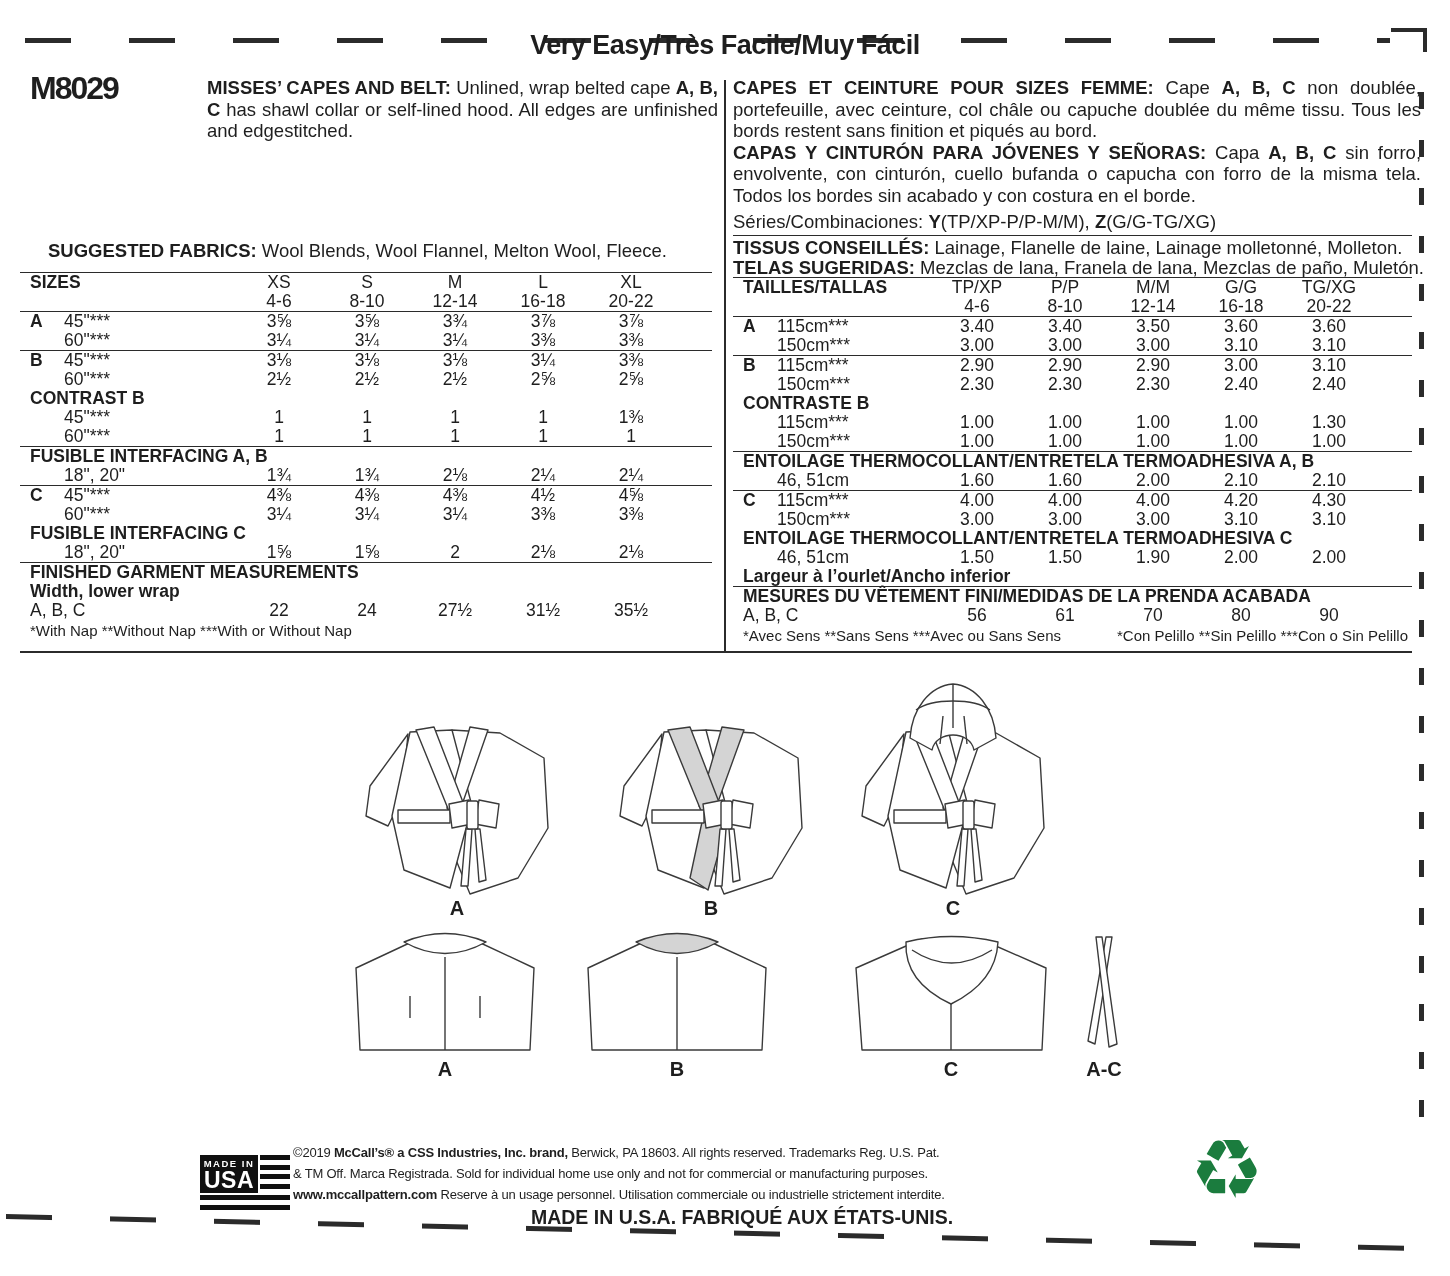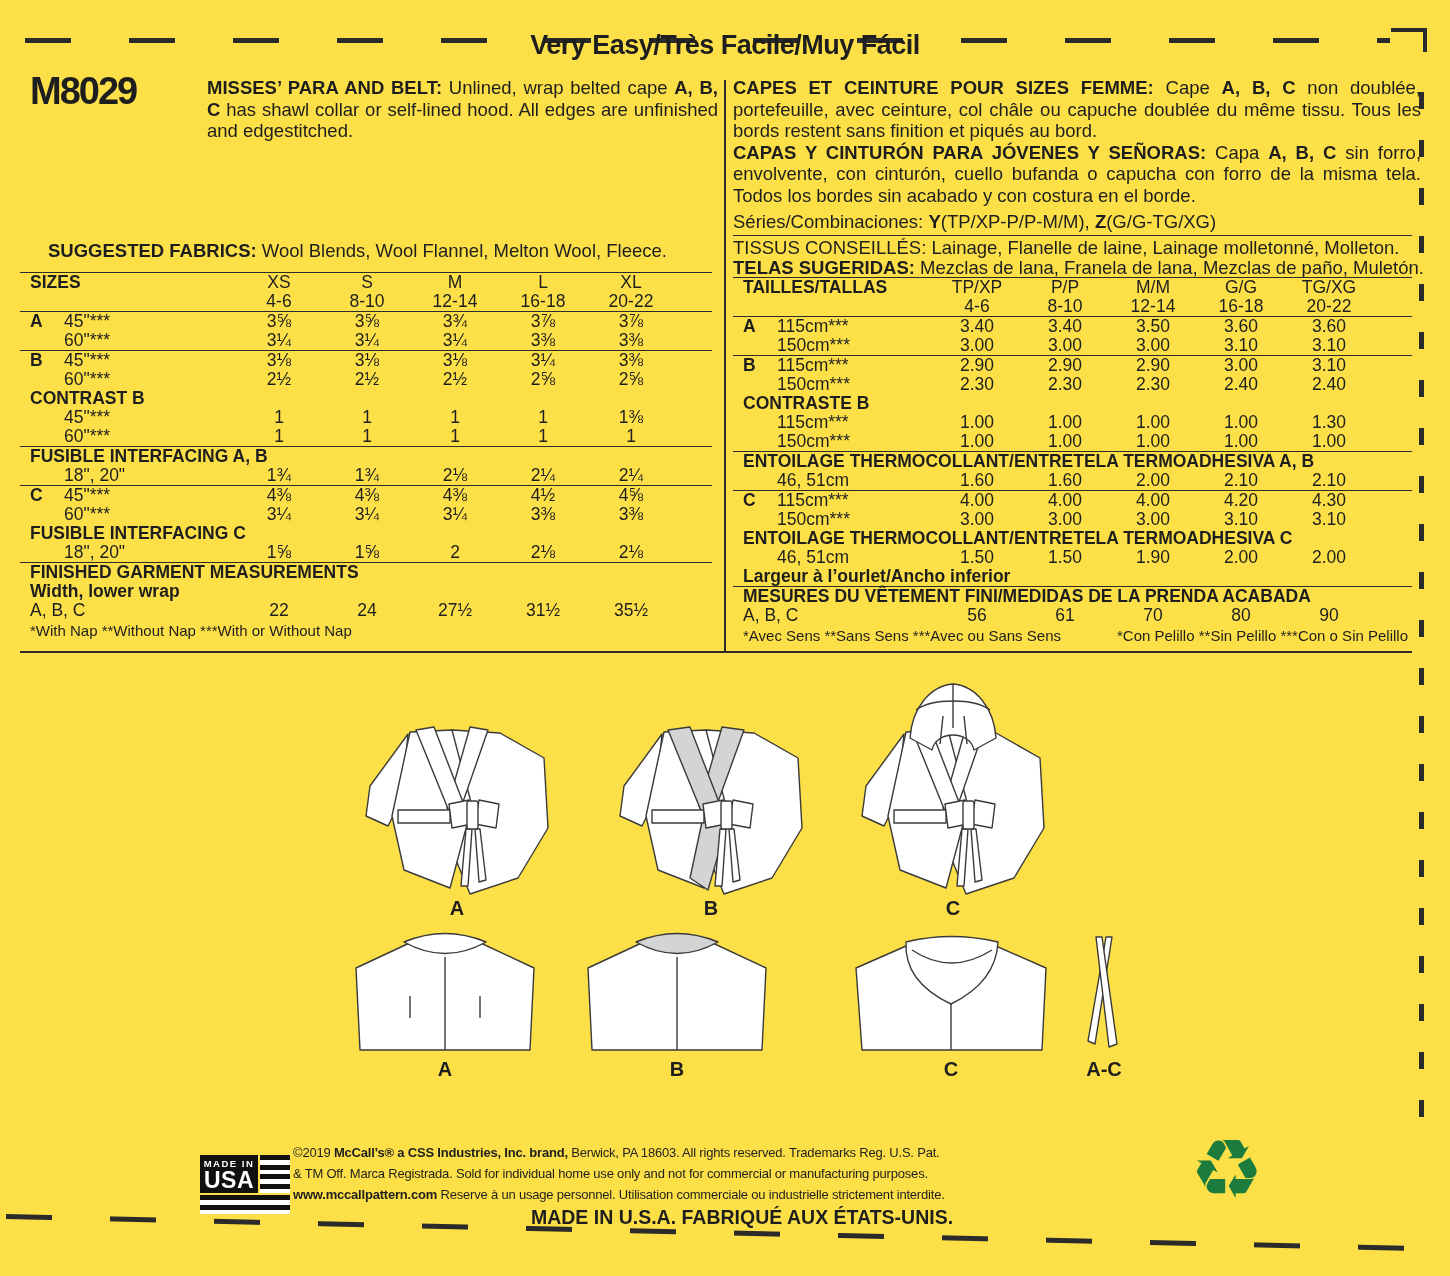--- a/index.html
+++ b/index.html
@@ -1,32 +1,32 @@
 <!DOCTYPE html>
 <html><head>
 <meta charset="utf-8">
 <style>
   html,body{margin:0;padding:0;background:#e8e8e8}
-  .page{position:relative;width:1450px;height:1276px;background:#fde047;
+  .page{position:relative;width:1450px;height:1276px;background:#ffffff;
         font-family:"Liberation Sans",sans-serif;color:#1e1e1e;overflow:hidden}
   p{margin:0}
 
   
   .dash-h{position:absolute;height:4.5px;
           background:repeating-linear-gradient(90deg,#2b2b2b 0 46px,transparent 46px 104px)}
   #cut-top{left:25px;top:38px;width:1365px}
   #cut-bottom{left:6px;top:1214px;width:1470px;transform:rotate(1.3deg);transform-origin:0 0}
   #cut-right{position:absolute;left:1419px;top:92px;width:4.5px;height:1042px;
              background:repeating-linear-gradient(180deg,#2b2b2b 0 17px,transparent 17px 48px)}
   #corner-tr{position:absolute;left:1391px;top:28px;width:32px;height:20px;
              border-top:4.5px solid #2b2b2b;border-right:4.5px solid #2b2b2b}
 
   .title{position:absolute;left:0;top:30px;width:1450px;text-align:center;
          font-size:27px;font-weight:bold;letter-spacing:-0.5px}
-  .pattern-number{position:absolute;left:30px;top:70px;font-size:38px;font-weight:bold;letter-spacing:-2px}
+  .pattern-number{position:absolute;left:30px;top:70px;font-size:32px;font-weight:bold;letter-spacing:-2px}
 
   .desc{position:absolute;font-size:18.5px;line-height:21.5px;text-align:justify}
   #desc-en{left:207px;top:77px;width:511px}
   #desc-intl{left:733px;top:77px;width:688px}
 
   .divider{position:absolute;left:724px;top:80px;width:1.7px;height:571px;background:#2b2b2b}
   #bottom-rule{position:absolute;left:20px;top:651px;width:1392px;height:1.7px;background:#2b2b2b}
 
   .intro-line{position:absolute;font-size:18.5px}
   #combinations{left:20px;top:212px;width:692px;border-bottom:1.7px solid #2b2b2b;
@@ -87,32 +87,32 @@
 
 <div class="page">
 
   <div class="dash-h" id="cut-top"></div>
   <div id="corner-tr"></div>
   <div id="cut-right"></div>
   <div class="dash-h" id="cut-bottom"></div>
 
   <div class="title">Very Easy/Très Facile/Muy Fácil</div>
   <div class="pattern-number">M8029</div>
-  <p class="desc" id="desc-en"><span style="font-weight: bold;">MISSES’ PARA AND BELT: </span><span>Unlined, wrap belted cape </span><span style="font-weight: bold;">A, B, C</span><span> has shawl collar or self-lined hood. All edges are unfinished and edgestitched.</span></p>
+  <p class="desc" id="desc-en"><span style="font-weight: bold;">MISSES’ CAPES AND BELT: </span><span>Unlined, wrap belted cape </span><span style="font-weight: bold;">A, B, C</span><span> has shawl collar or self-lined hood. All edges are unfinished and edgestitched.</span></p>
   <div class="desc" id="desc-intl">
     <p><span style="font-weight: bold;">CAPES ET CEINTURE POUR SIZES FEMME: </span><span>Cape </span><span style="font-weight: bold;">A, B, C</span><span> non doublée, portefeuille, avec ceinture, col châle ou capuche doublée du même tissu. Tous les bords restent sans finition et piqués au bord.</span></p>
     <p><span style="font-weight: bold;">CAPAS Y CINTURÓN PARA JÓVENES Y SEÑORAS: </span><span>Capa </span><span style="font-weight: bold;">A, B, C</span><span> sin forro, envolvente, con cinturón, cuello bufanda o capucha con forro de la misma tela. Todos los bordes sin acabado y con costura en el borde.</span></p>
   </div>
 
   <div class="divider"></div>
 
   <p class="intro-line" id="fabrics"><span style="font-weight: bold; margin-left: 18px;">SUGGESTED FABRICS: </span><span>Wool Blends, Wool Flannel, Melton Wool, Fleece.</span></p>
 
   <p class="intro-line" id="series"><span>Séries/Combinaciones: </span><span style="font-weight: bold;">Y</span><span>(TP/XP-P/P-M/M), </span><span style="font-weight: bold;">Z</span><span>(G/G-TG/XG)</span></p>
-  <p class="intro-line" id="tissus"><span style="font-weight: normal;">TISSUS CONSEILLÉS: </span><span>Lainage, Flanelle de laine, Lainage molletonné, Molleton.</span></p>
+  <p class="intro-line" id="tissus"><span style="font-weight: bold;">TISSUS CONSEILLÉS: </span><span>Lainage, Flanelle de laine, Lainage molletonné, Molleton.</span></p>
   <p class="intro-line" id="telas"><span style="font-weight: bold;">TELAS SUGERIDAS: </span><span>Mezclas de lana, Franela de lana, Mezclas de paño, Muletón.</span></p>
 
   <div class="ptable" id="left-table">
       <div class="trow rule thead">
         <div class="tlabel">SIZES</div>
         <div class="tval">XS</div>
         <div class="tval">S</div>
         <div class="tval">M</div>
         <div class="tval">L</div>
         <div class="tval">XL</div>

